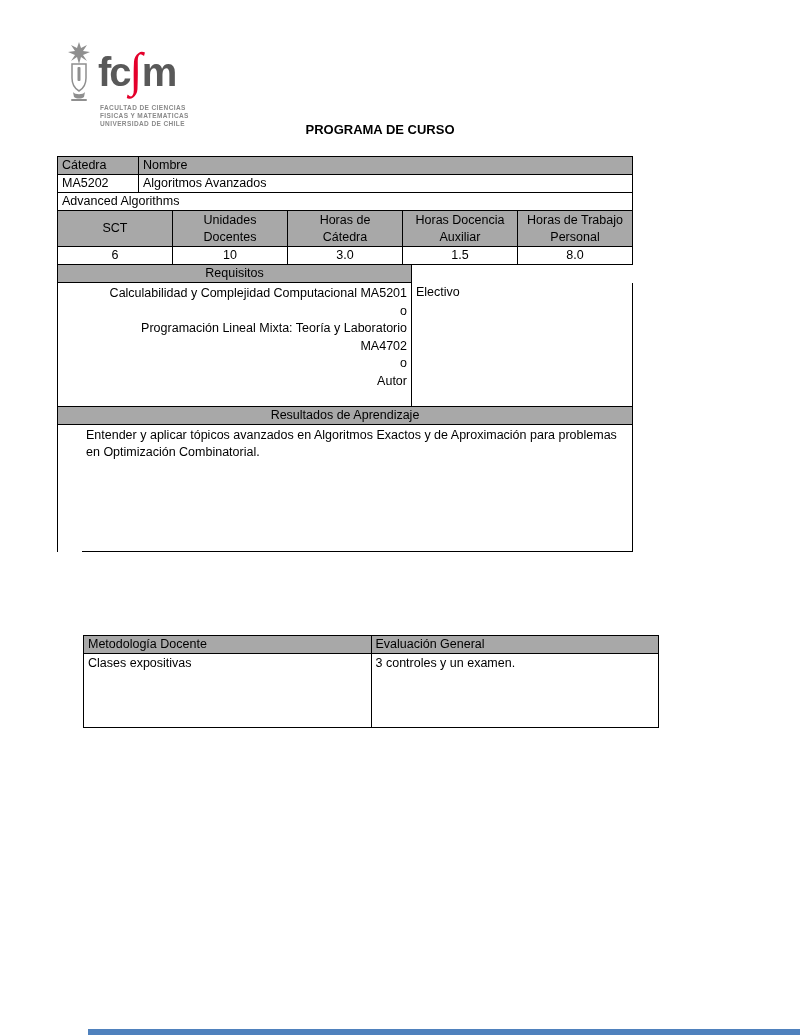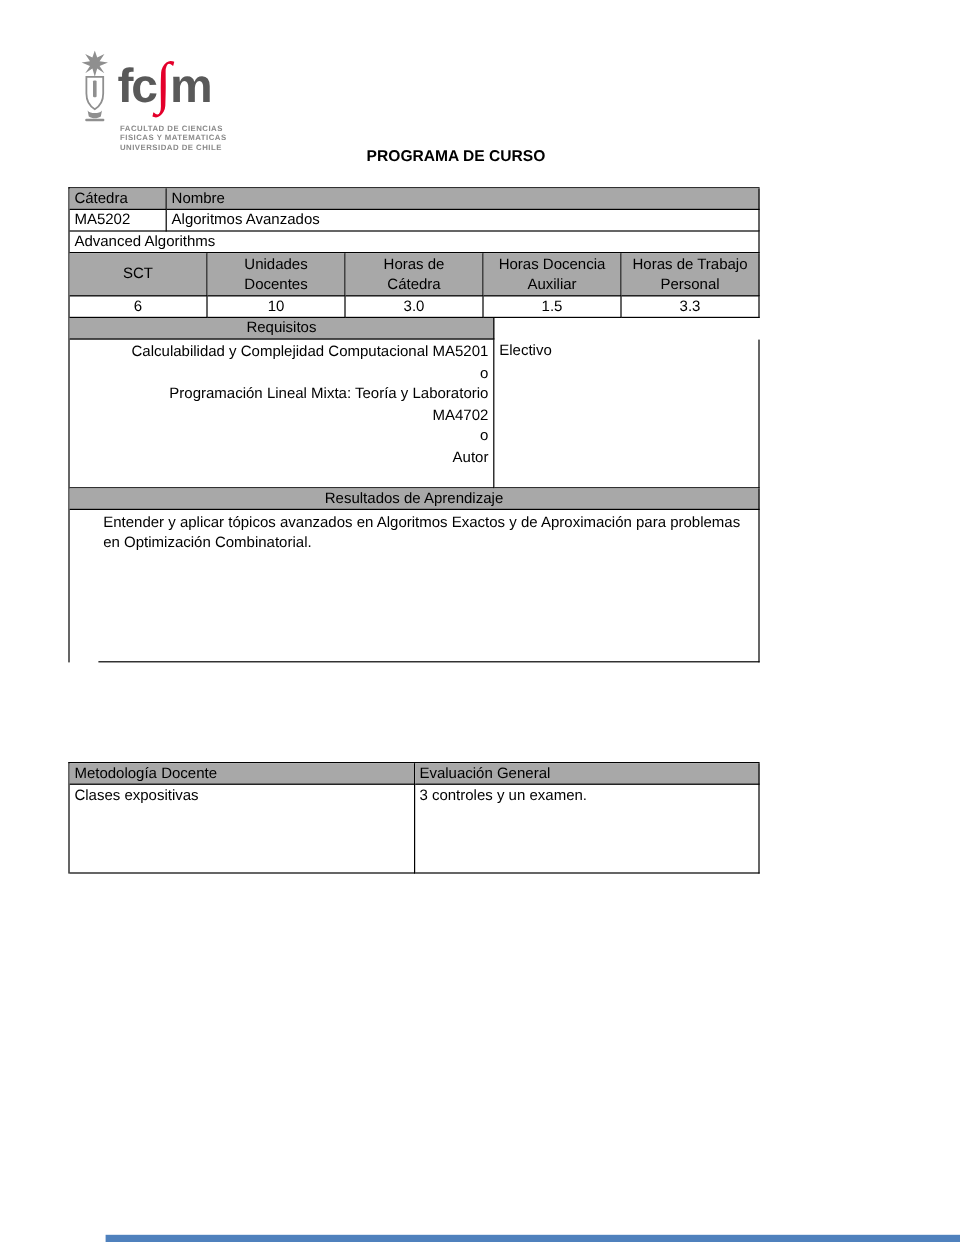--- a/index.html
+++ b/index.html
@@ -30,21 +30,21 @@
     text-align: center; font-weight: bold; font-size: 13px;
   }
 
   
   .tbl {
     position: absolute; left: 57px; width: 576px;
     border-top: 1px solid #000; border-left: 1px solid #000;
     font-size: 12.5px;
   }
   .tbl1 { top: 156px; }
-  .tbl2 { top: 635px; }
+  .tbl2 { top: 635px; margin-left: 26px; }
   .row { display: flex; }
   .cell {
     border-right: 1px solid #000; border-bottom: 1px solid #000;
     padding: 0 4px; overflow: hidden;
   }
   .gray { background: #a8a8a8; }
   .h18 { height: 18px; line-height: 17px; }
   .left  { text-align: left; }
   .ctr   { text-align: center; }
   .vctr  { display: flex; flex-direction: column; justify-content: center; }
@@ -135,21 +135,21 @@
         <div>Horas de Trabajo</div>
         <div>Personal</div>
       </div>
     </div>
 
     <div class="row">
       <div class="cell h18 ctr col5">6</div>
       <div class="cell h18 ctr col5">10</div>
       <div class="cell h18 ctr col5">3.0</div>
       <div class="cell h18 ctr col5">1.5</div>
-      <div class="cell h18 ctr col5">3.3</div>
+      <div class="cell h18 ctr col5">8.0</div>
     </div>
 
     <div class="row">
       <div class="cell gray h18 ctr w345">Requisitos</div>
     </div>
 
     <div class="row">
       <div class="cell reqblock left top w345">
         <div class="line">Calculabilidad y Complejidad Computacional MA5201</div>
         <div class="line">o</div>

